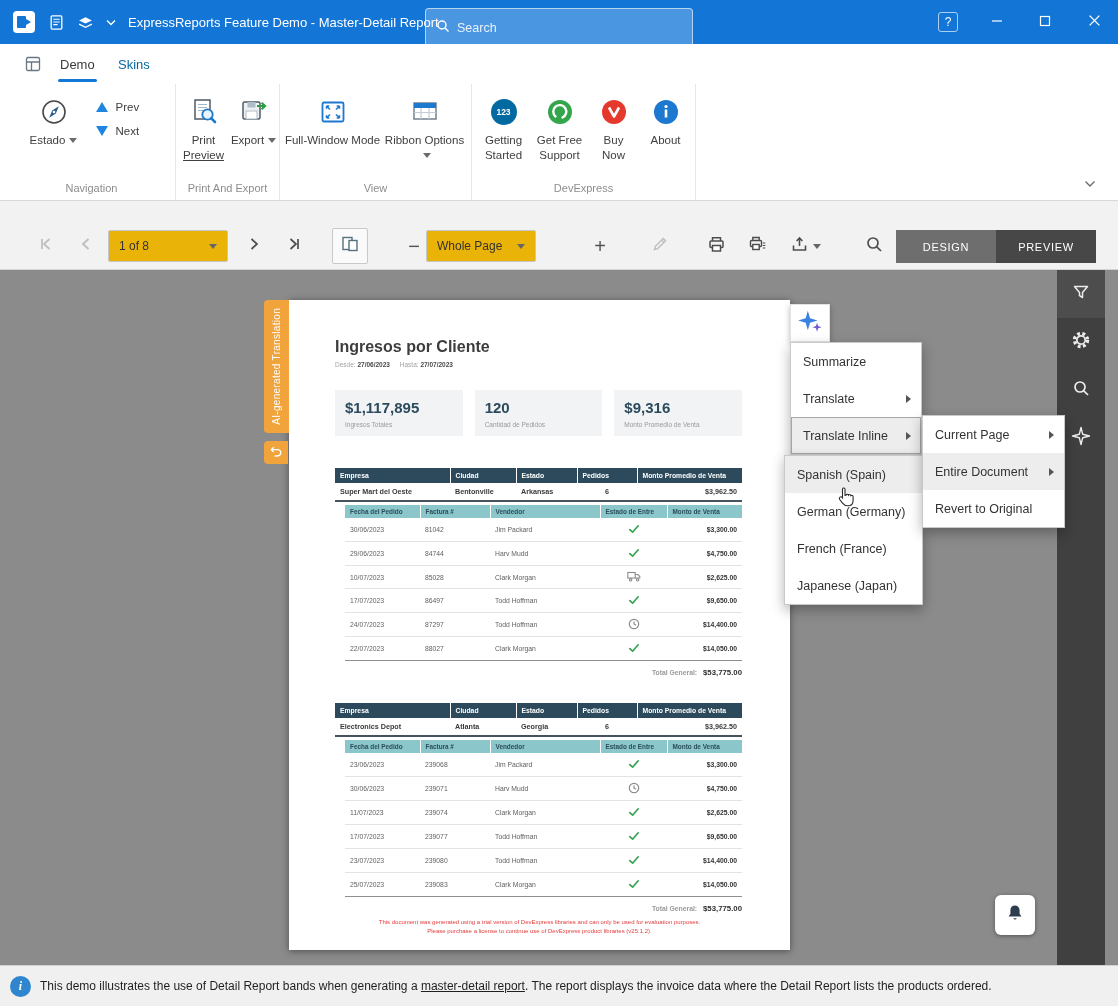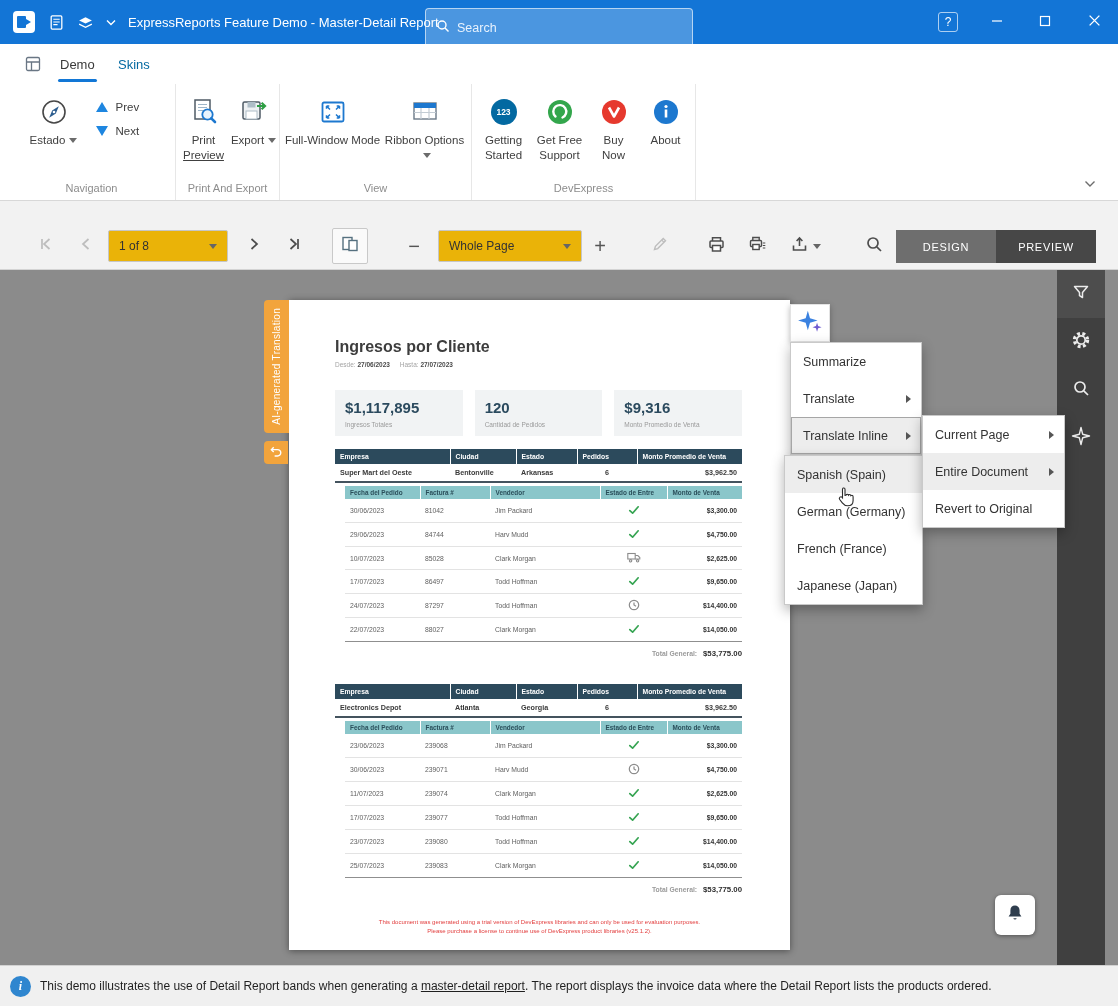--- a/index.html
+++ b/index.html
@@ -72,21 +72,21 @@
           box-shadow:0 1px 7px rgba(0,0,0,.45); padding:0 48px 0 46px; z-index:2; }
 
   .r-title { margin-top:38px; font-size:16px; font-weight:bold; color:#3d3d3d; }
   .r-dates { margin-top:5px; font-size:6.5px; color:#a3a3a3; }
   .r-dates b { color:#4a4a4a; margin-right:8px; }
   .cards { display:flex; gap:12px; margin-top:22px; }
   .card { flex:1; background:#f1f3f4; padding:9px 10px 8px; }
   .card-v { font-size:15px; font-weight:bold; color:#2b4a5e; }
   .card-l { margin-top:5px; font-size:6.5px; color:#9a9a9a; }
 
-  .rsection { margin-top:13px; }
+  .rsection { margin-top:32px; }
   .rsection.s2 { margin-top:26px; }
   .mtable { width:100%; border-collapse:collapse; table-layout:fixed; }
   .mtable th { background:#2c4a5c; color:#fff; font-size:6.8px; font-weight:bold; text-align:left;
                padding:4px 5px; border-right:1px solid #fff; }
   .mtable th:last-child { border-right:none; }
   .mtable td { font-size:7.2px; font-weight:bold; color:#3a3a3a; padding:4px 5px; border-bottom:2px solid #44535e; background:#fff; }
   .mc-ord { text-align:center; } .mc-avg { text-align:right; }
   .dwrap { margin-left:10px; margin-top:3px; }
   .dtable { width:100%; border-collapse:collapse; table-layout:fixed; }
   .dtable th { background:#8ac6ca; color:#2a4e5a; font-size:6.4px; font-weight:bold; text-align:left;
@@ -368,21 +368,21 @@
     </div>
   <div class="tico boxed" style="left:332px">
       <span style="color:#55707f"><svg width="20" height="20" viewBox="0 0 20 20">
           <rect x="3" y="3.5" width="9" height="12" fill="#fff" stroke="currentColor" stroke-width="1.4"></rect>
           <rect x="9" y="6.5" width="8" height="10" fill="#fff" stroke="currentColor" stroke-width="1.4"></rect>
         </svg></span>
     </div>
   <div class="tico" style="left:396px">
       <span class="glyph">−</span>
     </div>
-  <div class="selectbox" style="left:438px; width:144px">
+  <div class="selectbox" style="left:426px; width:110px">
     <span>Whole Page</span>
     <span class="sel-caret"></span>
   </div>
   <div class="tico" style="left:582px">
       <span class="glyph">+</span>
     </div>
   <div class="tico dis" style="left:642px">
       <span><svg width="18" height="18" viewBox="0 0 18 18">
           <path d="M3.5 14.5l.9-3.2 7.8-7.8 2.3 2.3-7.8 7.8z" fill="none" stroke="currentColor" stroke-width="1.4"></path>
           <path d="M10.7 5l2.3 2.3" stroke="currentColor" stroke-width="1.2"></path>

